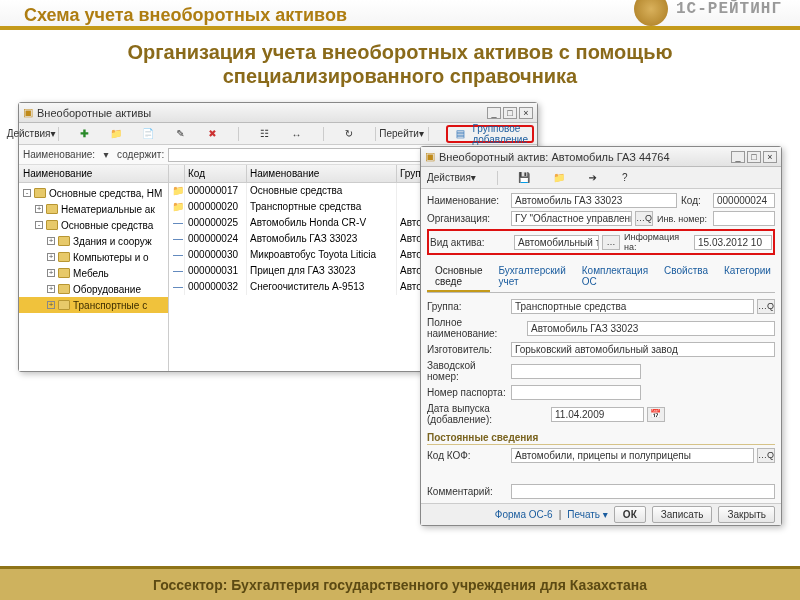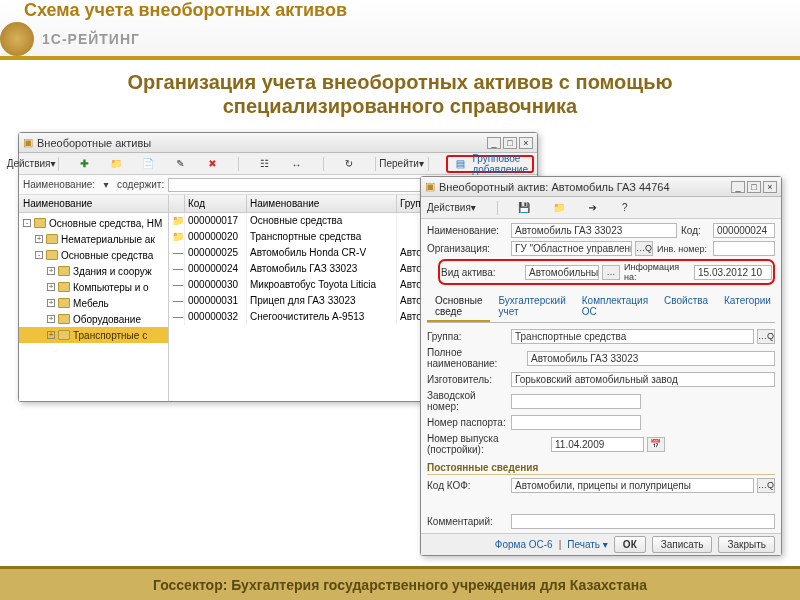--- a/index.html
+++ b/index.html
@@ -1,21 +1,21 @@
 <!DOCTYPE html>
 <html><head>
 <meta charset="utf-8">
 <style>
   * { box-sizing: border-box; margin: 0; padding: 0; }
   body { width: 800px; height: 600px; font-family: Arial, sans-serif; font-size: 10px; background: #fff; overflow: hidden; position: relative; }
-  .header { height: 60px; background: linear-gradient(#fff,#f5f5f5); display: flex; align-items: flex-start; border-bottom: 4px solid #c49a1a; flex-direction: column; }
+  .header { height: 30px; background: linear-gradient(#fff,#f5f5f5); display: flex; align-items: flex-end; border-bottom: 4px solid #c49a1a; }
   .header-left { flex: 1; padding-left: 24px; color: #ae7d11; font-size: 18px; font-weight: bold; }
   .header-right { display: flex; align-items: center; padding-right: 18px; gap: 8px; }
   .logo { width: 34px; height: 34px; border-radius: 50%; background: radial-gradient(circle,#d9b15c,#a8791e); }
-  .brand { color: #9a9a9a; font-size: 14px; font-weight: bold; letter-spacing: 1px; }
+  .brand { color: #9a9a9a; font-size: 16px; font-weight: bold; letter-spacing: 1px; font-family: Liberation Mono, monospace; }
   .main-title { text-align: center; color: #8a6a1a; font-size: 20px; font-weight: bold; padding: 10px 30px 4px; line-height: 1.2; }
   .stage { position: relative; height: 480px; }
   .footer { position: absolute; bottom: 0; left: 0; right: 0; height: 34px; background: #ceb25e; display: flex; align-items: center; justify-content: center; color: #5c4a13; font-size: 14px; font-weight: bold; border-top: 3px solid #8f7418; }
 
   .win { position: absolute; background: #f4f4f4; border: 1px solid #888; border-radius: 3px; box-shadow: 2px 2px 6px rgba(0,0,0,.25); display: flex; flex-direction: column; }
   .win-title { height: 20px; background: linear-gradient(#f7f7f7,#e3e3e3); display: flex; align-items: center; padding: 0 4px; font-size: 11px; color: #333; border-bottom: 1px solid #bbb; }
   .win-ctrls { margin-left: auto; display: flex; gap: 2px; }
   .wc { width: 14px; height: 12px; border: 1px solid #999; background: #eee; font-size: 9px; text-align: center; line-height: 10px; }
   .toolbar { height: 22px; display: flex; align-items: center; background: #f1f1f1; border-bottom: 1px solid #ccc; padding: 0 3px; gap: 16px; font-size: 10px; color: #333; }
   .tbtn { height: 16px; min-width: 16px; display: flex; align-items: center; justify-content: center; padding: 0 2px; border: 1px solid transparent; border-radius: 2px; }
@@ -43,21 +43,21 @@
   .c-grp { flex: 1; }
 
   
   .form-body { background: #f8f8f8; padding: 4px 6px; display: flex; flex-direction: column; gap: 3px; font-size: 10px; color: #333; }
   .frow { display: flex; align-items: center; gap: 4px; }
   .flabel { width: 80px; color: #333; }
   .finput { flex: 1; height: 15px; border: 1px solid #b8b8b8; background: #fff; padding: 0 3px; font-size: 10px; line-height: 13px; overflow: hidden; white-space: nowrap; }
   .finput.sh { width: 62px; flex: none; }
   .finput.md { width: 78px; flex: none; }
   .selbtn { width: 18px; height: 15px; border: 1px solid #b8b8b8; background: #eee; font-size: 9px; text-align: center; line-height: 13px; margin-left: -1px; }
-  .red-inline { border: 2px solid #d11; border-radius: 7px; padding: 1px; margin-left: 11px; }
+  .red-inline { border: 2px solid #d11; border-radius: 0; padding: 1px; }
   .tabs { display: flex; margin-top: 4px; border-bottom: 1px solid #bbb; }
   .tab { padding: 3px 8px; font-size: 10px; color: #1a5c9e; position: relative; }
   .tab.active { color: #222; border-bottom: 2px solid #c49a1a; }
   .section-head { color: #7a6420; font-weight: bold; margin-top: 4px; border-bottom: 1px solid #d6c388; padding-bottom: 1px; }
   .bottom-bar { position: absolute; bottom: 0; left: 0; right: 0; height: 22px; background: #efefef; border-top: 1px solid #ccc; display: flex; align-items: center; justify-content: flex-end; gap: 6px; padding: 0 6px; font-size: 10px; }
   .btn { height: 17px; border: 1px solid #aaa; border-radius: 2px; background: linear-gradient(#fdfdfd,#e6e6e6); padding: 0 8px; line-height: 15px; }
   .green-ic { color: #2a8a2a; font-weight: bold; }
 </style>
 </head>
 <body>
@@ -277,21 +277,21 @@
       </div>
       <div class="frow">
         <div class="flabel">Заводской номер:</div>
         <div class="finput" style="flex:none;width:130px;"></div>
       </div>
       <div class="frow">
         <div class="flabel">Номер паспорта:</div>
         <div class="finput" style="flex:none;width:130px;"></div>
       </div>
       <div class="frow">
-        <div class="flabel" style="width:120px;">Номер выпуска (постройки):</div>
+        <div class="flabel" style="width:120px;">Дата выпуска (добавление):</div>
         <div class="finput" style="flex:none;width:93px;">11.04.2009</div>
         <div class="selbtn">📅</div>
       </div>
       <div class="section-head">Постоянные сведения</div>
       <div class="frow">
         <div class="flabel">Код КОФ:</div>
         <div class="finput">Автомобили, прицепы и полуприцепы</div>
         <div class="selbtn">…Q</div>
       </div>
       <div style="flex:1;"></div>

